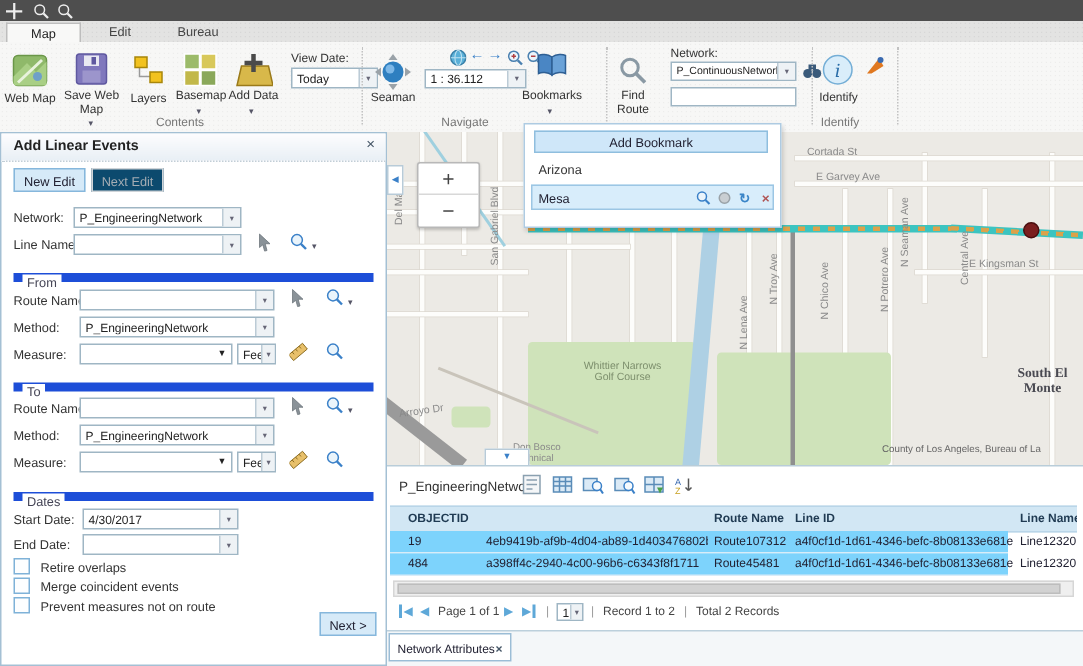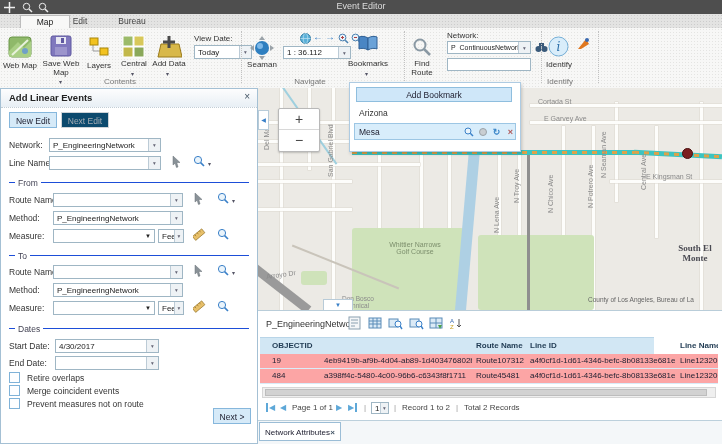--- a/index.html
+++ b/index.html
@@ -36,21 +36,21 @@
   #panel{position:absolute;left:0;top:88px;width:258px;height:356px;background:#fff;
          border:1px solid #a4c0d4;box-sizing:border-box}
   #panel-hd{position:absolute;left:0;top:0;width:100%;height:18px;
             background:linear-gradient(#fdfdfe,#e8eff5);border-bottom:1px dotted #c2ced6}
   #panel-hd .pt{position:absolute;left:8px;top:3px;font-size:9.5px;color:#222;font-weight:bold}
   #panel-hd .px{position:absolute;right:7px;top:2px;font-size:10px;color:#456;cursor:pointer}
   .pbtn{position:absolute;height:16px;line-height:16px;text-align:center;font-size:8.5px;
         border:1px solid #86b7dc;background:#d6eaf8;color:#223;box-sizing:border-box}
   .pbtn.disabled{border-color:#cfd4d8;background:#0c4a6e;color:#a5adb4}
   .plab{position:absolute;font-size:8.5px;color:#333}
-  .fieldline{position:absolute;left:8px;width:240px;border-top:1px solid #1d4ed8}
+  .fieldline{position:absolute;left:8px;width:240px;border-top:6px solid #1d4ed8}
   .fieldlab{position:absolute;left:6px;top:-5px;background:#fff;padding:0 3px;font-size:8.5px;color:#445}
   .chk{position:absolute;width:11px;height:11px;background:#fdfeff;border:1px solid #7fb2d8;box-sizing:border-box}
   .mini-ic{position:absolute;width:14px;height:14px}
 
   
   #map{position:absolute;left:258px;top:88px;width:464px;height:222px;background:#eceae5;overflow:hidden}
   .street-v{position:absolute;width:3px;background:#fdfdfb;box-shadow:0 0 0 0.5px #dcd8d0}
   .street-h{position:absolute;height:3px;background:#fdfdfb;box-shadow:0 0 0 0.5px #dcd8d0}
   .park{position:absolute;background:#cfe3ba;border-radius:3px}
   .mlab{position:absolute;font-size:7px;color:#8a8a8a;white-space:nowrap}
@@ -72,23 +72,23 @@
   #bk-az{position:absolute;left:6px;top:24px;width:156px;height:13px;line-height:13px;padding-left:3px;
          font-size:8.5px;color:#333;box-sizing:border-box}
   #bk-mesa{position:absolute;left:4px;top:40px;width:162px;height:17px;line-height:17px;
            background:#d8edfb;border:1px solid #9cc6e4;font-size:8.5px;color:#223;box-sizing:border-box}
   #bk-mesa .nm{padding-left:4px}
   .bk-ic{position:absolute;top:3px;width:11px;height:11px;font-size:9px;line-height:11px;text-align:center}
 
   
   #tablepanel{position:absolute;left:258px;top:310px;width:464px;height:134px;background:#fff;border-top:1px solid #b9cdd9}
   #tbl-layer{position:absolute;left:8px;top:8px;font-size:9px;color:#333}
-  .thead{position:absolute;left:2px;top:26px;width:394px;height:16px;background:#d2e7f4;
+  .thead{position:absolute;left:2px;top:26px;width:458px;height:16px;background:#d2e7f4;
          border-top:1px solid #b9d5e8;border-bottom:1px solid #b9d5e8}
-  .trow{position:absolute;left:2px;width:458px;height:14px;background:#fca5a5;border-bottom:1px solid #d9ecf8}
+  .trow{position:absolute;left:2px;width:412px;height:14px;background:#7dd3fc;border-bottom:1px solid #d9ecf8}
   .tc{position:absolute;top:2px;font-size:8px;white-space:nowrap;overflow:hidden}
   .thead .tc{font-weight:bold;color:#1f3a52;top:3px}
   .trow .tc{color:#223}
   .c0{left:12px;width:48px}.c1{left:64px;width:148px}.c2{left:216px;width:52px}.c3{left:270px;width:148px}.c4{left:420px;width:38px}
   #hscroll{position:absolute;left:4px;top:76px;width:452px;height:9px;background:#efefef;border:1px solid #d6d6d6}
   #hscroll .thumb{position:absolute;left:2px;top:1px;width:440px;height:5px;background:#d2d2d2;border:1px solid #bdbdbd}
   .pg{position:absolute;top:92px;font-size:8px;color:#444}
   .pgarr{color:#5ea8d8;font-size:8px}
   .pgbar-l{border-left:2px solid #5ea8d8;padding-left:1px}
   .pgbar-r{border-right:2px solid #5ea8d8;padding-right:1px}
@@ -111,25 +111,24 @@
         <circle cx="4.5" cy="4.5" r="3.2" fill="none" stroke="#eee"></circle>
         <line x1="7" y1="7" x2="10" y2="10" stroke="#eee" stroke-width="1.5"></line>
       </svg>
   </span>
   <span class="tb-ic" style="left:38px">
     <svg width="11" height="11">
         <circle cx="4.5" cy="4.5" r="3.2" fill="none" stroke="#eee"></circle>
         <line x1="7" y1="7" x2="10" y2="10" stroke="#eee" stroke-width="1.5"></line>
       </svg>
   </span>
-  <span class="ttl">Event Editor</span>
 </div>
 
 <div id="ribbon">
-  <div class="rtab active" style="left:20px">Map</div>
+  <div class="rtab active" style="left:4px">Map</div>
   <div class="rtab" style="left:56px">Edit</div>
   <div class="rtab" style="left:108px">Bureau</div>
 </div>
 
 <div id="toolbar">
 
   <span class="abs" style="left:8px;top:7px">
     <svg width="24" height="24">
         <rect x="1" y="2" width="22" height="20" rx="3" fill="#8fb96a" stroke="#6a9648"></rect>
         <path d="M1 16 L10 7 L16 13 L23 6 L23 21 Q23 22 21 22 L3 22 Q1 22 1 20 Z" fill="#a9cf85"></path>
@@ -160,21 +159,21 @@
   <div class="tlab" style="left:82px;top:34px;width:34px">Layers</div>
 
   <span class="abs" style="left:122px;top:7px">
     <svg width="23" height="23">
         <rect x="1" y="1" width="10" height="10" fill="#9cbb6a" stroke="#fff"></rect>
         <rect x="12" y="1" width="10" height="10" fill="#d8c85a" stroke="#fff"></rect>
         <rect x="1" y="12" width="10" height="10" fill="#c2b84a" stroke="#fff"></rect>
         <rect x="12" y="12" width="10" height="10" fill="#8aa85a" stroke="#fff"></rect>
       </svg>
   </span>
-  <div class="tlab" style="left:114px;top:32px;width:40px">Central</div>
+  <div class="tlab" style="left:114px;top:32px;width:40px">Basemap</div>
   <span class="abs caret" style="left:131px;top:42px">▾</span>
 
   <span class="abs" style="left:156px;top:7px">
     <svg width="26" height="24">
         <polygon points="5,9 23,9 26,22 2,22" fill="#d8b84a" stroke="#9a7a1a"></polygon>
         <path d="M13 1 L13 13 M7 7 L19 7" stroke="#4a4a4a" stroke-width="3"></path>
       </svg>
   </span>
   <div class="tlab" style="left:150px;top:32px;width:38px">Add Data</div>
   <span class="abs caret" style="left:166px;top:42px">▾</span>
@@ -571,21 +570,21 @@
   </div>
   <div class="trow" style="top:43px">
     <span class="tc c0">19</span>
     <span class="tc c1">4eb9419b-af9b-4d04-ab89-1d403476802b</span>
     <span class="tc c2">Route107312</span>
     <span class="tc c3">a4f0cf1d-1d61-4346-befc-8b08133e681e</span>
     <span class="tc c4">Line12320</span>
   </div>
   <div class="trow" style="top:58px">
     <span class="tc c0">484</span>
-    <span class="tc c1">a398ff4c-5480-4c00-96b6-c6343f8f1711</span>
+    <span class="tc c1">a398ff4c-2940-4c00-96b6-c6343f8f1711</span>
     <span class="tc c2">Route45481</span>
     <span class="tc c3">a4f0cf1d-1d61-4346-befc-8b08133e681e</span>
     <span class="tc c4">Line12320</span>
   </div>
 
   <div id="hscroll">
     <div class="thumb"></div>
   </div>
 
   <span class="pg pgarr pgbar-l" style="left:8px">◀</span>

